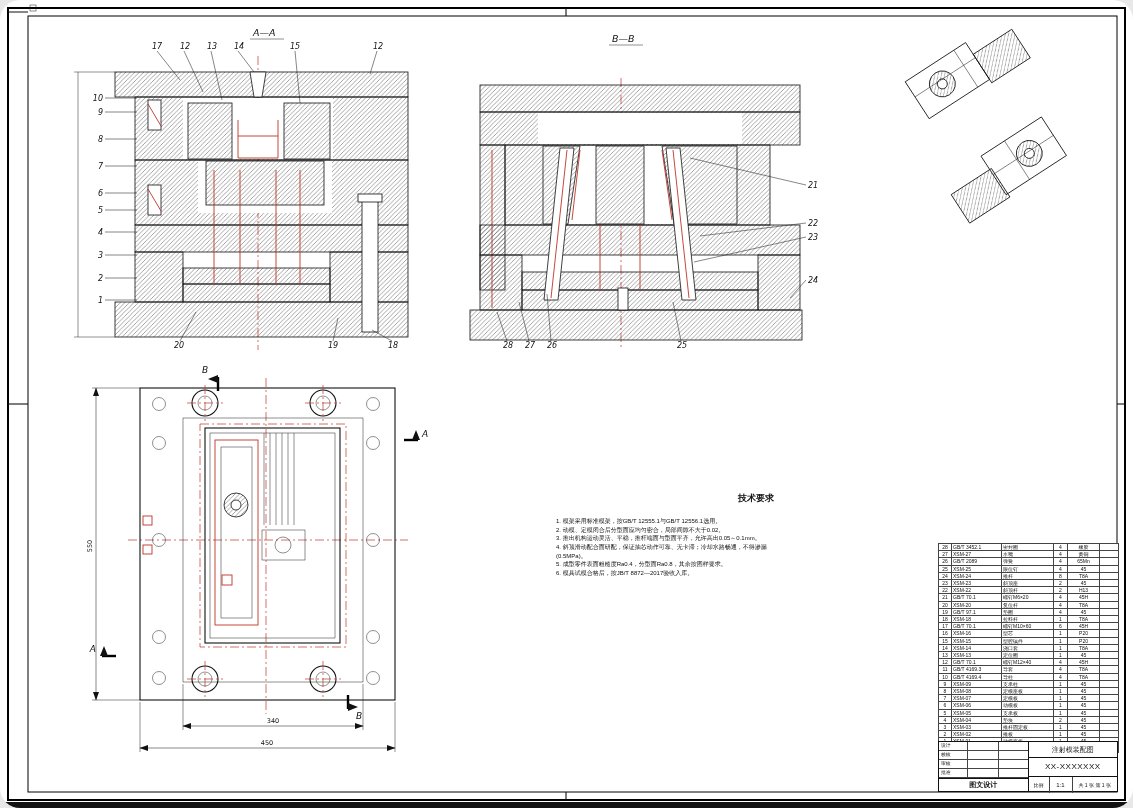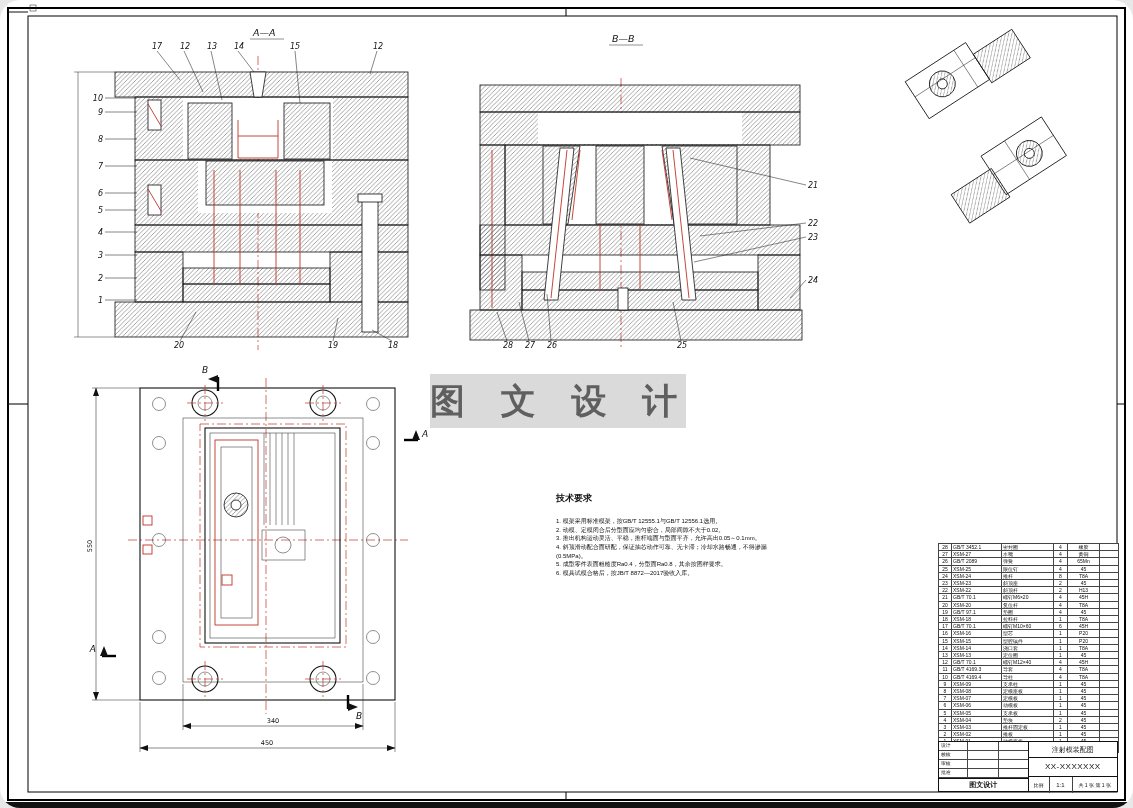--- a/index.html
+++ b/index.html
@@ -20,21 +20,21 @@
   .vtitle{font-size:9.5px;font-style:italic;fill:#111;}
   .dimt{font-size:6.5px;fill:#111;}
   .secl{font-size:9px;font-style:italic;fill:#111;}
   .dimline{stroke:#111;stroke-width:0.5;fill:none;}
 
   .watermark{position:absolute;left:430px;top:374px;width:256px;height:54px;
     background:rgba(150,150,150,0.35);color:#5f5f5f;font-size:35px;font-weight:bold;
     letter-spacing:13px;line-height:54px;text-align:center;white-space:nowrap;}
 
   .notes{position:absolute;left:556px;top:492px;width:218px;color:#111;}
-  .notes-title{font-size:9px;font-weight:bold;margin-bottom:12px;}
+  .notes-title{font-size:9px;font-weight:bold;margin-bottom:12px;text-align:right;}
   .note-line{font-size:6px;line-height:1.45;}
 
   table.bom{position:absolute;left:938px;top:543px;width:180px;border-collapse:collapse;
     table-layout:fixed;border:1px solid #222;background:#fff;}
   table.bom td{border:0.5px solid #444;font-size:5px;line-height:6.2px;height:6.2px;
     padding:0 1px;overflow:hidden;white-space:nowrap;color:#111;}
   table.bom td:nth-child(1),table.bom td:nth-child(4){text-align:center;}
   table.bom td:nth-child(5),table.bom td:nth-child(6){text-align:center;}
   table.bom tr.bom-head td{font-size:5.5px;text-align:center;background:#fff;}
 
@@ -334,21 +334,20 @@
 
       <line class="lt" x1="140" y1="388" x2="92" y2="388"></line>
       <line class="lt" x1="140" y1="700" x2="92" y2="700"></line>
       <line class="dimline" x1="96" y1="388" x2="96" y2="700" marker-start="url(#arr)" marker-end="url(#arr)"></line>
       <text class="dimt" transform="translate(92,546) rotate(-90)" text-anchor="middle">550</text>
     </g>
   </g>
 </svg>
 
 
-<div class="watermark">图 文 设 计</div>
 
 
 <div class="notes">
   <div class="notes-title">技术要求</div>
   <div class="note-line">1. 模架采用标准模架，按GB/T 12555.1与GB/T 12556.1选用。</div>
   <div class="note-line">2. 动模、定模闭合后分型面应均匀密合，局部间隙不大于0.02。</div>
   <div class="note-line">3. 推出机构运动灵活、平稳，推杆端面与型面平齐，允许高出0.05～0.1mm。</div>
   <div class="note-line">4. 斜顶滑动配合面研配，保证抽芯动作可靠、无卡滞；冷却水路畅通，不得渗漏(0.5MPa)。</div>
   <div class="note-line">5. 成型零件表面粗糙度Ra0.4，分型面Ra0.8，其余按图样要求。</div>
   <div class="note-line">6. 模具试模合格后，按JB/T 8872—2017验收入库。</div>

